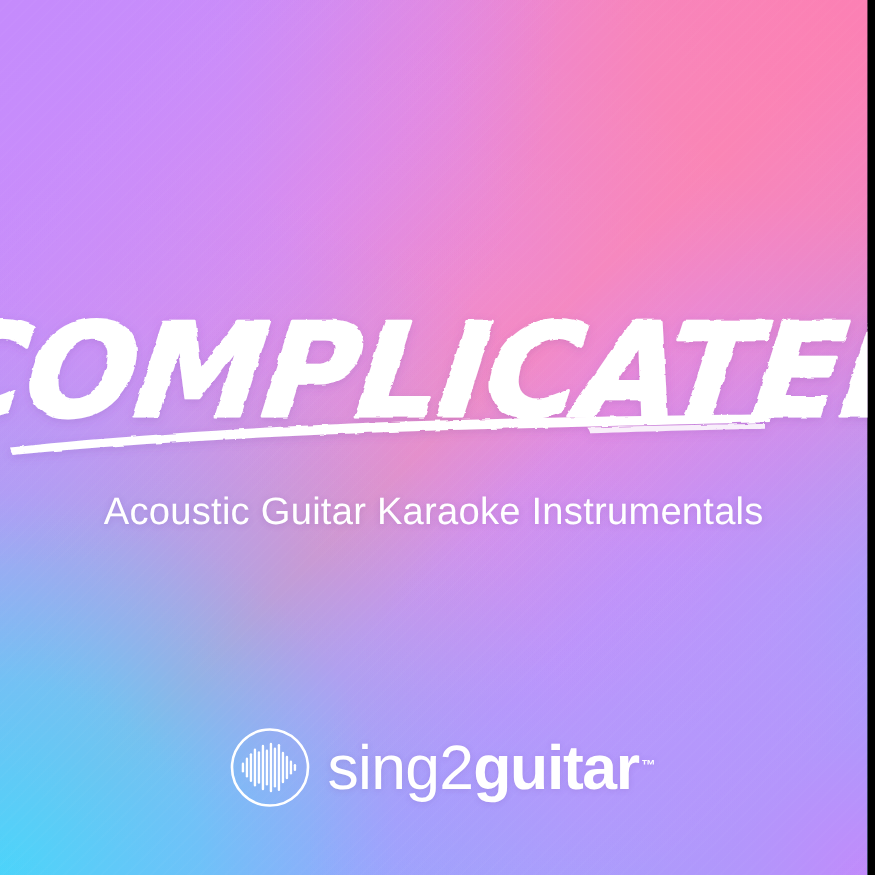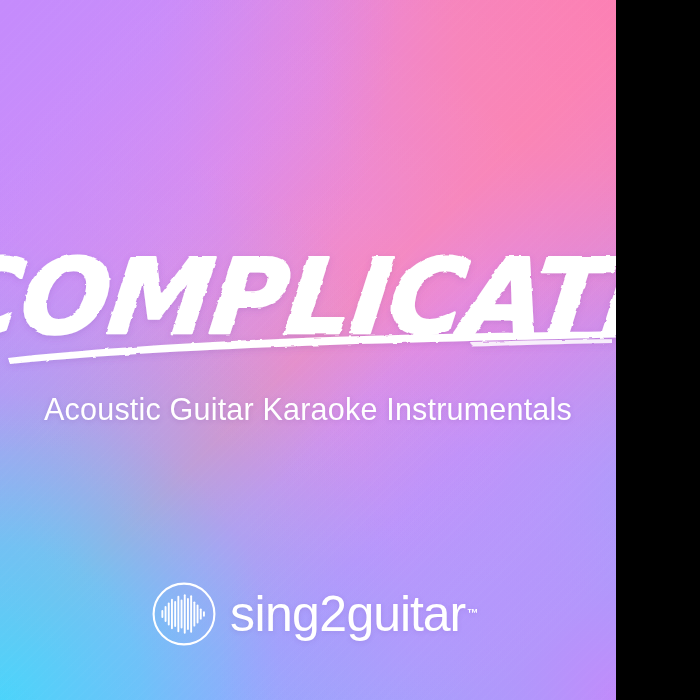--- a/index.html
+++ b/index.html
@@ -2,21 +2,21 @@
 <html><head>
 <meta charset="utf-8">
 <style>
   html, body {
     margin: 0;
     padding: 0;
     background: #000;
   }
   #cover {
     position: relative;
-    width: 616px;
+    width: 694px;
     height: 700px;
     overflow: hidden;
     font-family: "Liberation Sans", sans-serif;
     -webkit-font-smoothing: antialiased;
   }
 
   
   .bg-base {
     position: absolute;
     inset: 0;
@@ -134,21 +134,21 @@
     position: relative;
     margin-left: 13px;
     color: #ffffff;
     font-size: 50px;
     line-height: 60px;
     letter-spacing: -0.6px;
     white-space: nowrap;
     text-shadow: 0 1px 5px rgba(110,70,160,0.18);
   }
   .logo-text .light { font-weight: 300; text-align: center; }
-  .logo-text .bold  { font-weight: 400; letter-spacing: -1.1px; }
+  .logo-text .bold  { font-weight: 700; letter-spacing: -1.1px; }
   .logo-tm {
     position: absolute;
     top: -1px;
     margin-left: 2px;
     font-size: 11.5px;
     font-weight: 600;
     letter-spacing: 0.3px;
     vertical-align: super;
   }
 </style>

